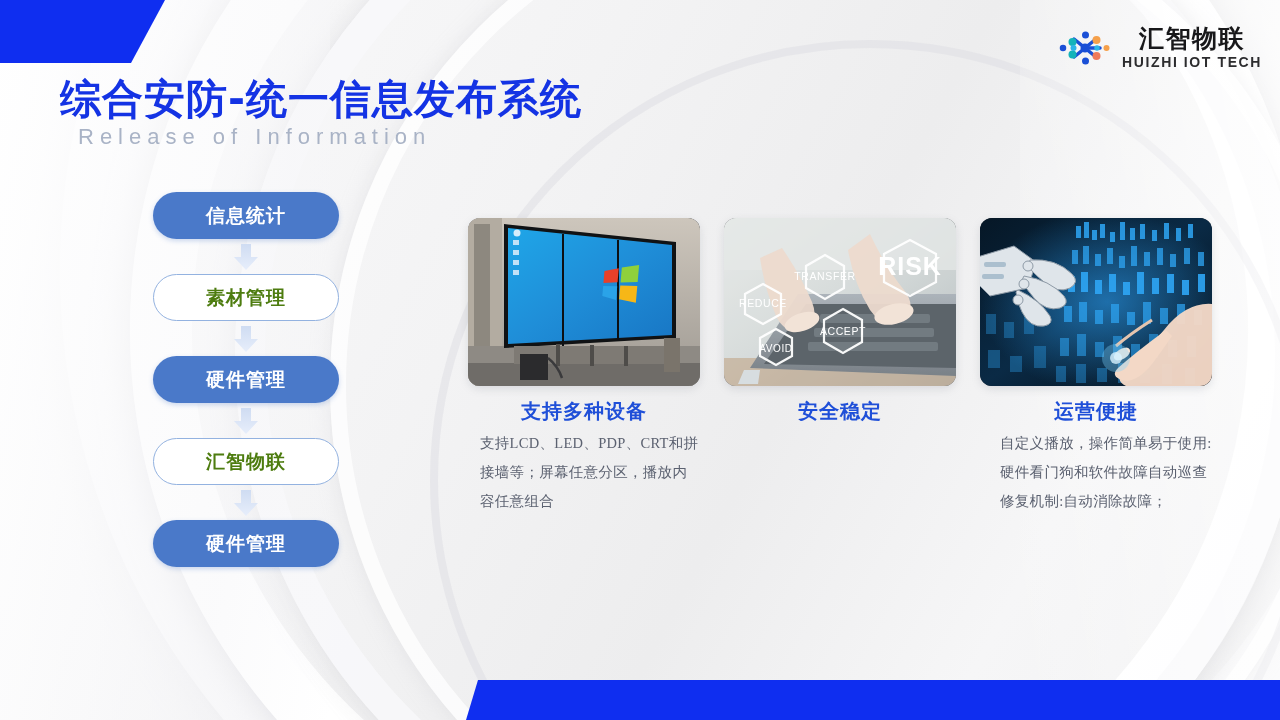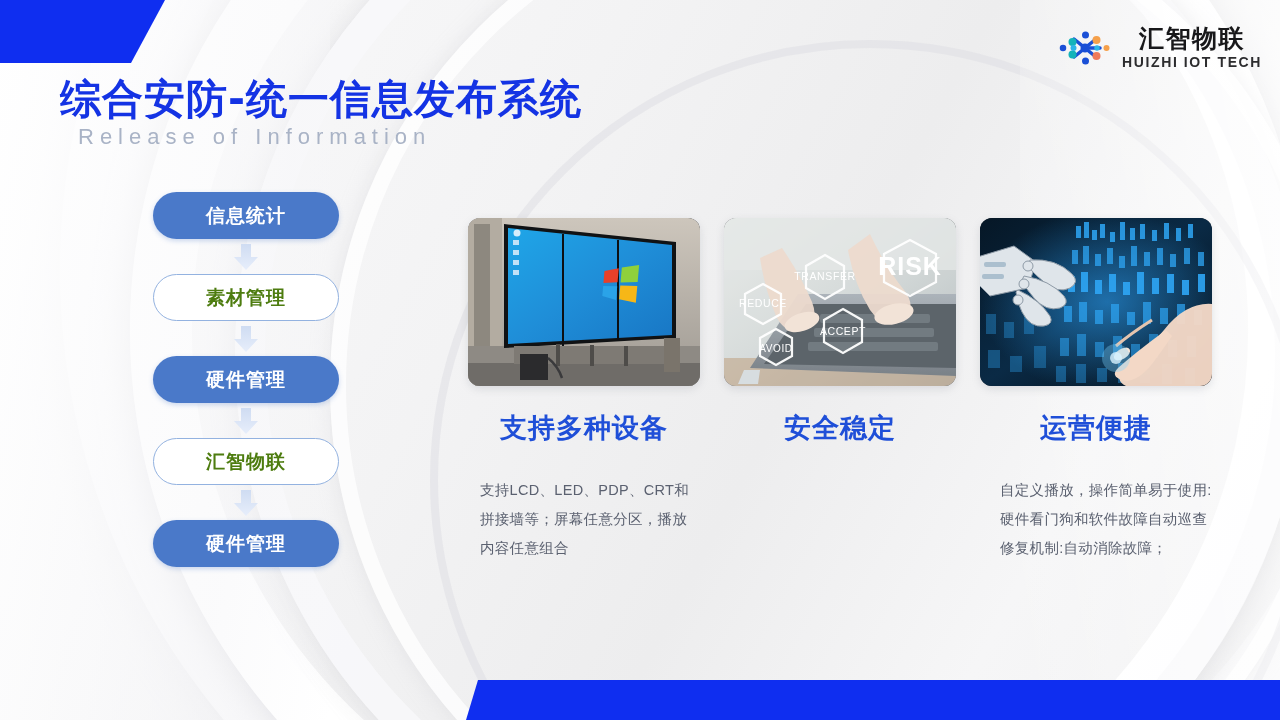--- a/index.html
+++ b/index.html
@@ -128,30 +128,30 @@
   }
   .card { width:232px; }
   .card-img {
     width:232px; height:168px; border-radius:12px;
     overflow:hidden; position:relative;
     box-shadow:0 3px 9px rgba(120,125,140,0.20);
     background:#20252b;
   }
   .card-img svg { display:block; width:232px; height:168px; }
   .card-title {
-    margin-top:24px; text-align:center;
-    font-size:27px; font-weight:bold; color:#1f4fd8;
+    margin-top:12px; text-align:center;
+    font-size:20px; font-weight:bold; color:#1f4fd8;
     letter-spacing:1px;
     font-family:"DejaVu Sans", sans-serif;
   }
   .card-body {
-    margin-top:30px;
+    margin-top:4px;
     font-size:14.5px; line-height:2.0; color:#5b6170;
     letter-spacing:0.3px;
-    font-family:Liberation Sans, sans-serif;
+    font-family:Liberation Serif, serif;
   }
   .card:nth-child(1) .card-body { padding-left:12px; }
   .card:nth-child(2) .card-body { padding-left:10px; }
   .card:nth-child(3) .card-body { padding-left:20px; }
 </style>
 </head>
 <body>
 
 <div id="slide">
 

